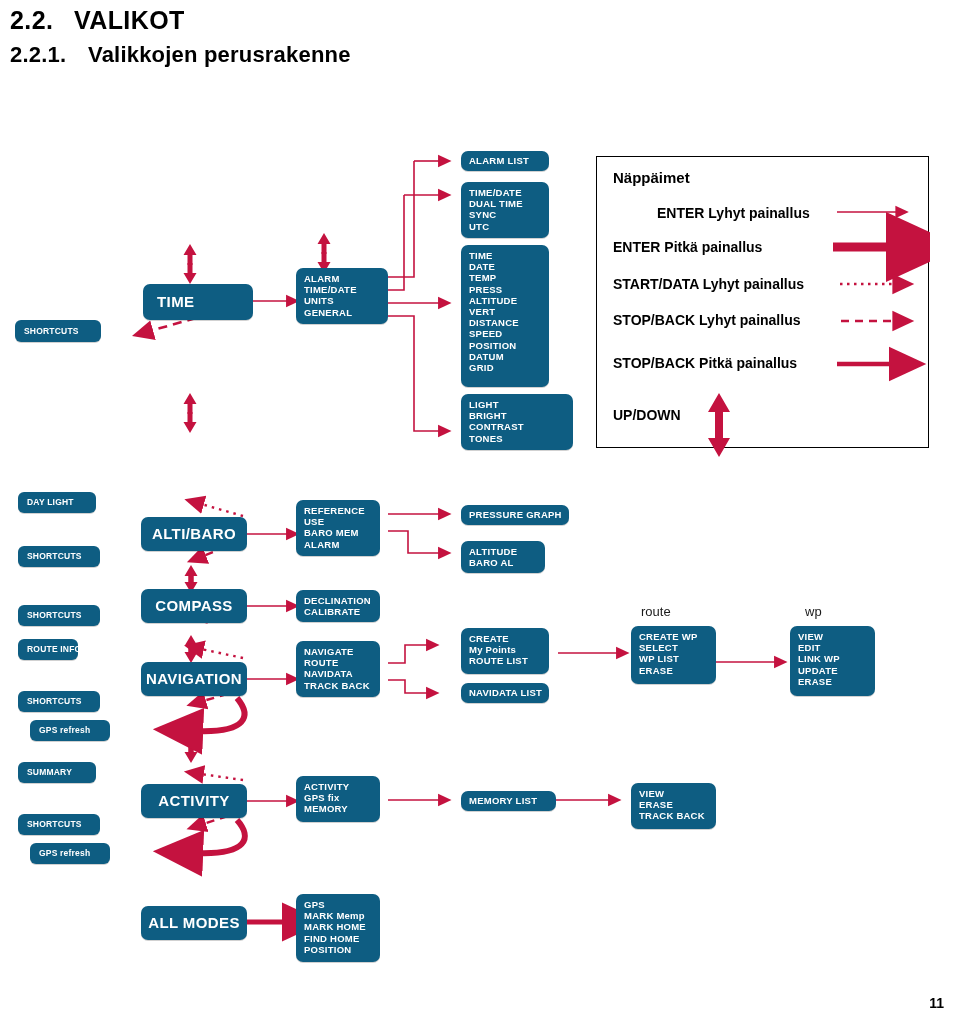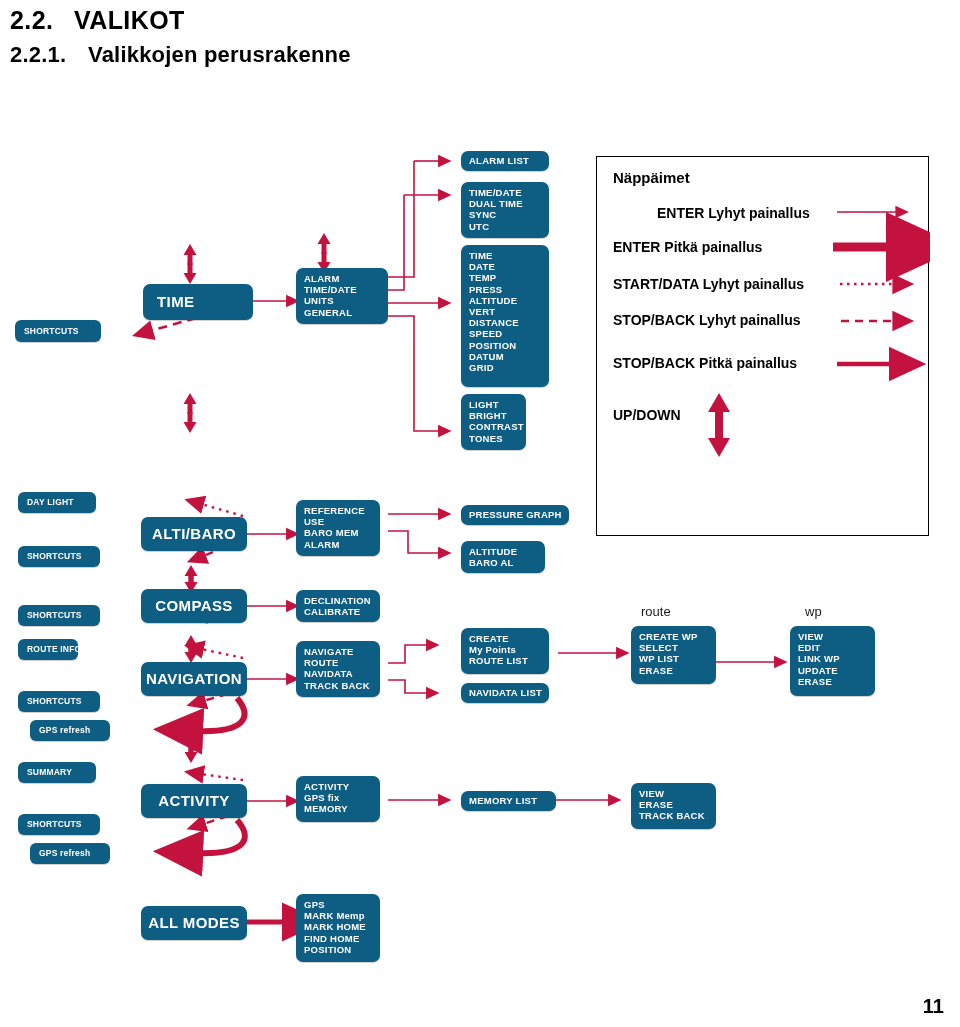--- a/index.html
+++ b/index.html
@@ -46,32 +46,32 @@
   .nb.single{font-size:9.5px;font-weight:bold;letter-spacing:.25px;
              display:flex;align-items:center;padding-left:8px;}
 
   
   .nb.pill{font-size:8.5px;font-weight:bold;letter-spacing:.2px;
            display:flex;align-items:center;padding-left:9px;border-radius:6px;}
   .nb.pill.gps{font-size:8.5px;}
 
   
   #legend{
-    position:absolute;left:596px;top:156px;width:333px;height:380px;
+    position:absolute;left:596px;top:156px;width:333px;height:292px;
     border:1.6px solid #000;background:#fff;box-sizing:border-box;
   }
   .lg-title{position:absolute;left:16px;top:12px;font-size:15px;font-weight:bold;}
   .lg-row{position:absolute;left:16px;font-size:14px;font-weight:bold;white-space:nowrap;}
   .lg-art{position:absolute;}
 
   
   .cap{position:absolute;font-size:13px;color:#1a1a1a;}
 
   
-  #pageno{position:absolute;right:16px;top:995px;font-size:20px;font-weight:bold;}
+  #pageno{position:absolute;right:16px;top:995px;font-size:14px;font-weight:bold;}
 </style>
 </head>
 <body>
 
 <div class="h-row" id="h1">
   <span class="num">2.2.</span><span>VALIKOT</span>
 </div>
 <div class="h-row" id="h2">
   <span class="num">2.2.1.</span><span>Valikkojen perusrakenne</span>
 </div>
@@ -186,21 +186,21 @@
     <span class="ln">PRESS</span>
     <span class="ln">ALTITUDE</span>
     <span class="ln">VERT</span>
     <span class="ln">DISTANCE</span>
     <span class="ln">SPEED</span>
     <span class="ln">POSITION</span>
     <span class="ln">DATUM</span>
     <span class="ln">GRID</span>
   </div>
 
-  <div class="nb list" style="left:461px;top:394px;width:65px;height:56px;">
+  <div class="nb list" style="left:461px;top:394px;width:112px;height:56px;">
     <span class="ln">LIGHT</span>
     <span class="ln">BRIGHT</span>
     <span class="ln">CONTRAST</span>
     <span class="ln">TONES</span>
   </div>
 
   <div class="nb pill" style="left:18px;top:492px;width:78px;height:21px;">
     <span class="ln">DAY LIGHT</span>
   </div>
   <div class="nb pill" style="left:18px;top:546px;width:82px;height:21px;">

